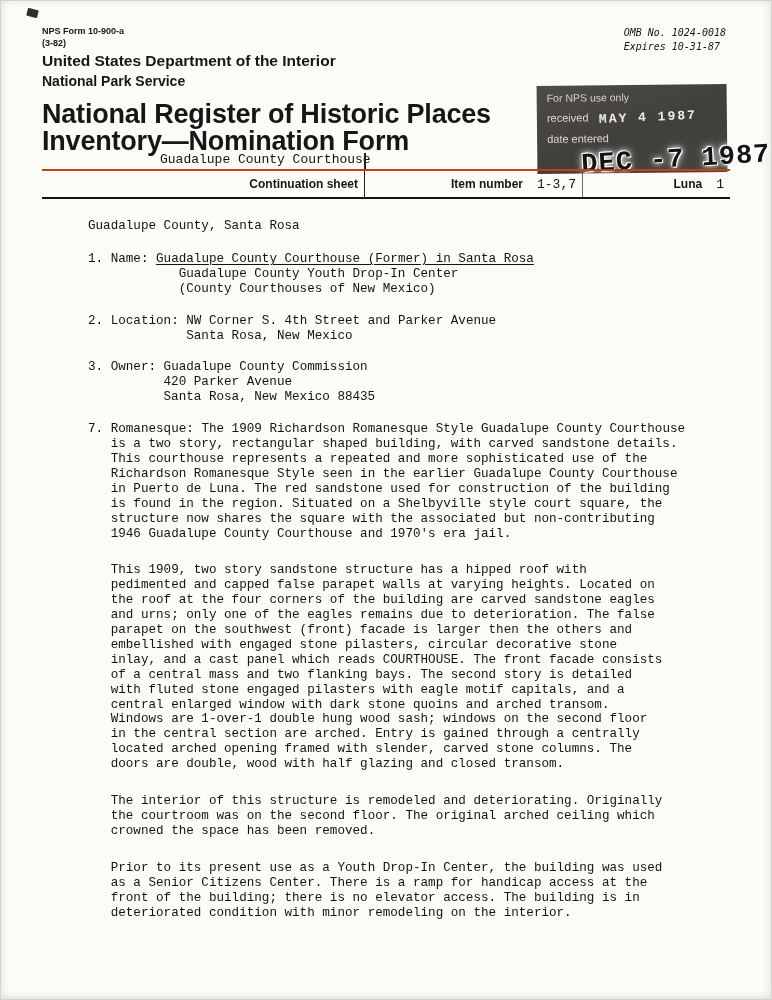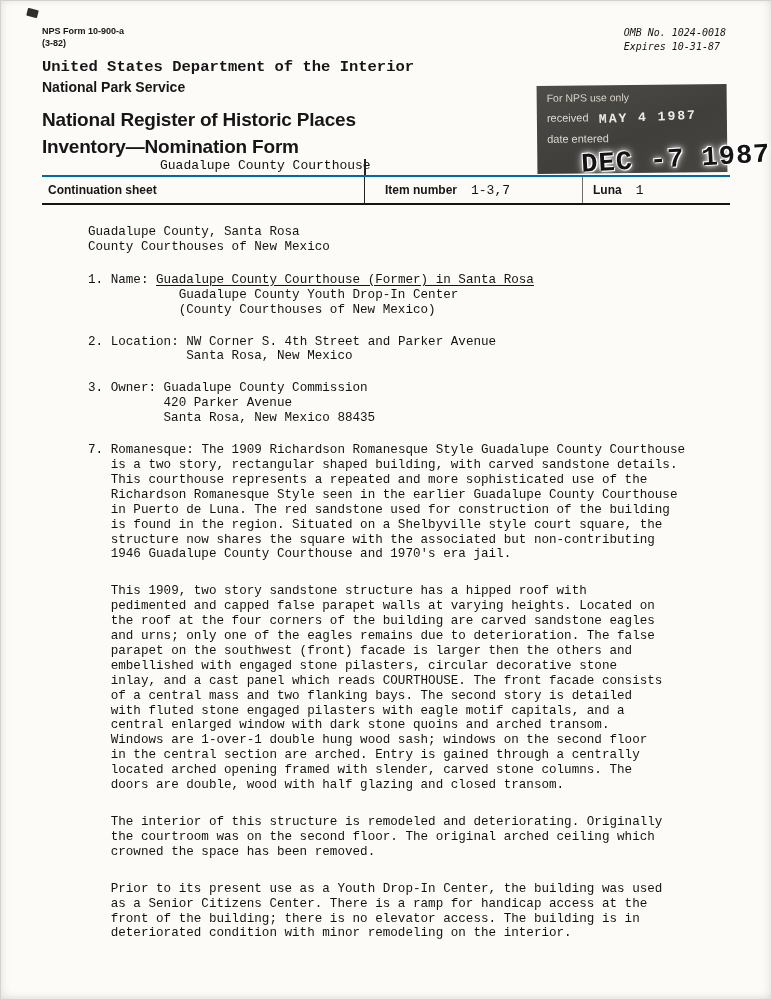--- a/index.html
+++ b/index.html
@@ -10,23 +10,23 @@
     color:#161616;
   }
   .mono { font-family:"Liberation Mono","DejaVu Sans Mono", monospace; }
 
   .corner-mark { position:absolute; top:9px; left:27px; width:11px; height:8px; background:#2f2e2b; transform:rotate(14deg); border-radius:1px; }
 
   .header { position:relative; padding:26px 42px 0 42px;border-radius:21px; }
   .top-row { display:flex; justify-content:space-between; align-items:flex-start; height:22px; }
   .form-no { font-family:"Liberation Sans",sans-serif; font-weight:bold; font-size:9px; line-height:1.3; }
   .omb { font-family:"DejaVu Sans Mono","Liberation Mono",monospace; font-style:italic; font-size:10px; line-height:1.35; margin-right:4px; }
-  .dept { font-family:Liberation Mono, monospace; font-weight:bold; font-size:15.5px; margin-top:10px; }
+  .dept { font-family:Liberation Sans, sans-serif; font-weight:bold; font-size:15.5px; margin-top:4px; }
   .agency { font-family:"Liberation Sans",sans-serif; font-weight:bold; font-size:14px; margin-top:3px; }
-  .title { font-family:"Liberation Sans",sans-serif; font-weight:bold; font-size:19px; line-height:26.5px; letter-spacing:-0.2px; margin-top:12px; width:480px; }
+  .title { font-family:"Liberation Sans",sans-serif; font-weight:bold; font-size:27px; line-height:26.5px; letter-spacing:-0.2px; margin-top:12px; width:480px; }
 
   .stamp-box {
     position:absolute; top:85px; right:45px; width:190px; height:88px;
     background:linear-gradient(160deg,#4e4c48 0%,#403f3c 55%,#474540 100%);
     padding:6px 10px; box-sizing:border-box; transform:rotate(-0.6deg);
     font-family:"Liberation Sans",sans-serif; color:#ded9d0;
   }
   .stamp-box .use-label { font-size:10.5px; color:#d8d3c9; }
   .stamp-box .row { margin-top:7px; font-size:11px; white-space:nowrap; }
   .stamp-date {
@@ -36,21 +36,21 @@
   }
   .big-stamp {
     position:absolute; top:60px; left:44px; white-space:nowrap;
     font-family:"Liberation Mono","DejaVu Sans Mono",monospace; font-weight:bold;
     font-size:27px; letter-spacing:1px; color:#141414; transform:rotate(-2.5deg);
     text-shadow:0 0 2px #fff, 0 0 5px #fff, 1px 1px 0 #fff, -1px -1px 0 #fff, 0 0 9px #fff;
   }
 
   .cont { position:relative; margin-top:15px; }
   .typed-name { position:absolute; top:-17px; left:118px; font-family:"Liberation Mono","DejaVu Sans Mono",monospace; font-size:13px; color:#111; }
-  .cells { display:flex; border-top:2px solid #0369a1; border-bottom:2.5px solid #141414; }
+  .cells { display:flex; border-top:2px solid #c2410c; border-bottom:2.5px solid #141414;text-align:right; }
   .cell { padding:3px 6px 5px 6px; box-sizing:border-box; }
   .c1 { width:322px; }
   .c2 { width:218px; border-left:1.5px solid #222; padding-left:20px; }
   .c3 { flex:1; border-left:1.5px solid rgba(34,34,34,.65); padding-left:10px; }
   .vbar-up { position:absolute; top:-16px; left:322px; width:1.5px; height:16px; background:#222; }
   .clbl { font-family:"Liberation Sans",sans-serif; font-weight:bold; font-size:12px; }
   .ctyped { font-family:"Liberation Mono","DejaVu Sans Mono",monospace; font-size:13px; margin-left:14px; }
 
   .body {
     margin:20px 45px 0 88px;
@@ -116,21 +116,20 @@
         <div class="cell c3">
           <span class="clbl">Luna</span><span class="ctyped">1</span>
         </div>
       </div>
     </div>
   </div>
 
   <div class="body">
     <div class="intro">
       <div>Guadalupe County, Santa Rosa</div>
-      <div>County Courthouses of New Mexico</div>
     </div>
 
     <div class="item">
       <div>
         <span>1.</span>
         <span>Name:</span>
         <span class="u">Guadalupe County Courthouse (Former) in Santa Rosa</span>
       </div>
       <div class="ind12">Guadalupe County Youth Drop-In Center</div>
       <div class="ind12">(County Courthouses of New Mexico)</div>

